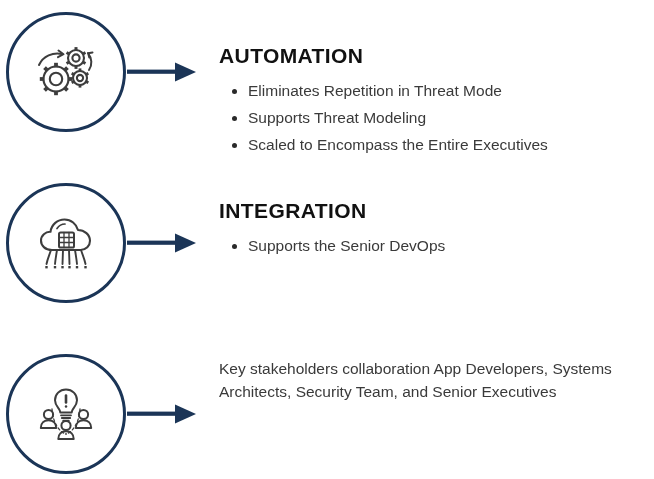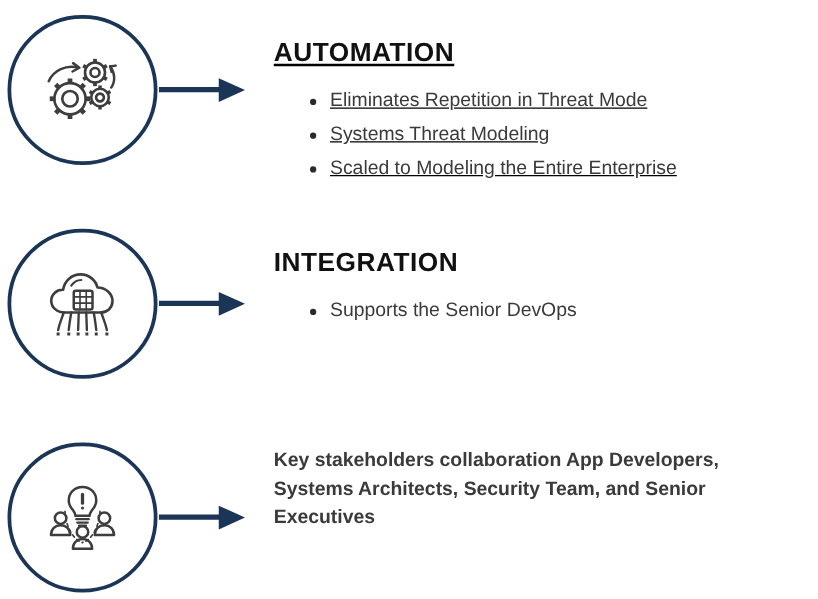--- a/index.html
+++ b/index.html
@@ -72,35 +72,35 @@
     height: 22px;
   }
 
   
   .textblock {
     position: absolute;
     left: 219px;
     top: 0;
     width: 428px;
   }
-  .row-0 .textblock { top: 25px; text-decoration: underline; }
+  .row-0 .textblock { top: 38px; }
   .row-1 .textblock { top: 22px; }
   .row-2 .textblock { top: 10px; }
 
   .heading {
     font-size: 21px;
     font-weight: bold;
     color: #111111;
     letter-spacing: 0.4px;
     line-height: 1.1;
     margin: 0 0 13px 0;
   }
   .bullets {
     list-style: none;
-    margin: 16px;
+    margin: 0;
     padding: 0;
   }
   .bullets li {
     position: relative;
     padding-left: 29px;
     font-size: 15.5px;
     color: #3a3a3a;
     line-height: 22px;
     margin-bottom: 5px;
   }
@@ -114,21 +114,20 @@
     height: 5px;
     border-radius: 50%;
     background: #2a2a2a;
   }
   .paragraph {
     font-size: 15.5px;
     color: #3a3a3a;
     line-height: 22.5px;
     margin: 0;
     width: 420px;
-    font-weight: bold;
   }
 </style>
 </head>
 <body>
 
 <div class="infographic">
 
   <div class="row row-0">
 
     <div class="badge">
@@ -189,22 +188,22 @@
       <svg viewBox="0 0 70 22">
         <rect x="0" y="8.6" width="52" height="4.2" fill="#1b3557"></rect>
         <path d="M48 1.5 L69 11 L48 20.5 Z" fill="#1b3557"></path>
       </svg>
     </div>
 
     <div class="textblock">
       <div class="heading">AUTOMATION</div>
       <ul class="bullets">
         <li>Eliminates Repetition in Threat Mode</li>
-        <li>Systems Threat Modeling</li>
-        <li>Scaled to Modeling the Entire Enterprise</li>
+        <li>Supports Threat Modeling</li>
+        <li>Scaled to Encompass the Entire Executives</li>
       </ul>
     </div>
   </div>
 
   <div class="row row-1">
 
     <div class="badge">
       <div class="badge-ring"></div>
       <div class="badge-icon">
         <svg viewBox="0 0 62 62" fill="none" stroke="#3d3d3d" stroke-width="2.1" stroke-linecap="round" stroke-linejoin="round">

